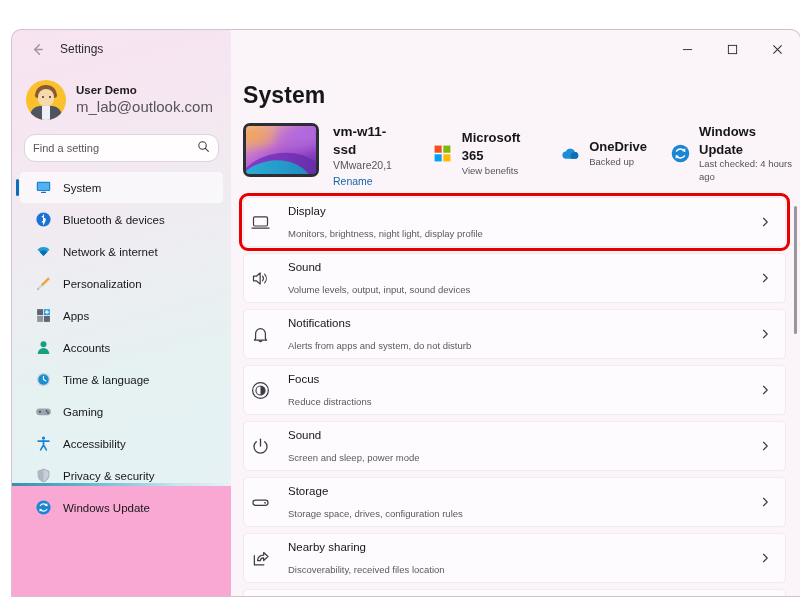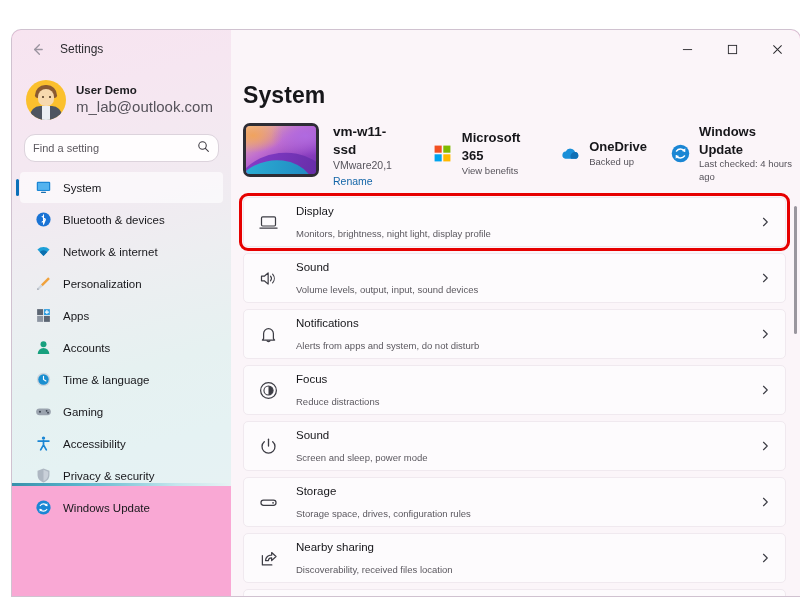--- a/index.html
+++ b/index.html
@@ -195,21 +195,21 @@
     margin: 12px 14px 0 12px;
     position: relative;
   }
   .srow {
     position: relative;
     display: flex; align-items: center;
     height: 50px; margin-bottom: 6px;
     background: #fdfbfd;
     border: 1px solid #f0e9ef;
     border-radius: 5px;
-    padding: 0 14px 0 12px;
+    padding: 0 14px 0 4px;
   }
   .srow.highlight { outline: 3px solid #e60000; outline-offset: 1px; z-index: 5; }
   .srow-ico {
     width: 24px; height: 24px; flex: 0 0 24px;
     display: flex; align-items: center; justify-content: center;
     margin-right: 16px; color: #3c3c44;
   }
   .srow-txt { flex: 1; line-height: 1.3; }
   .srow-t { font-size: 11.5px; color: #16161a; }
   .srow-s { font-size: 9.5px; color: #5b585f; margin-top: 9px; }

